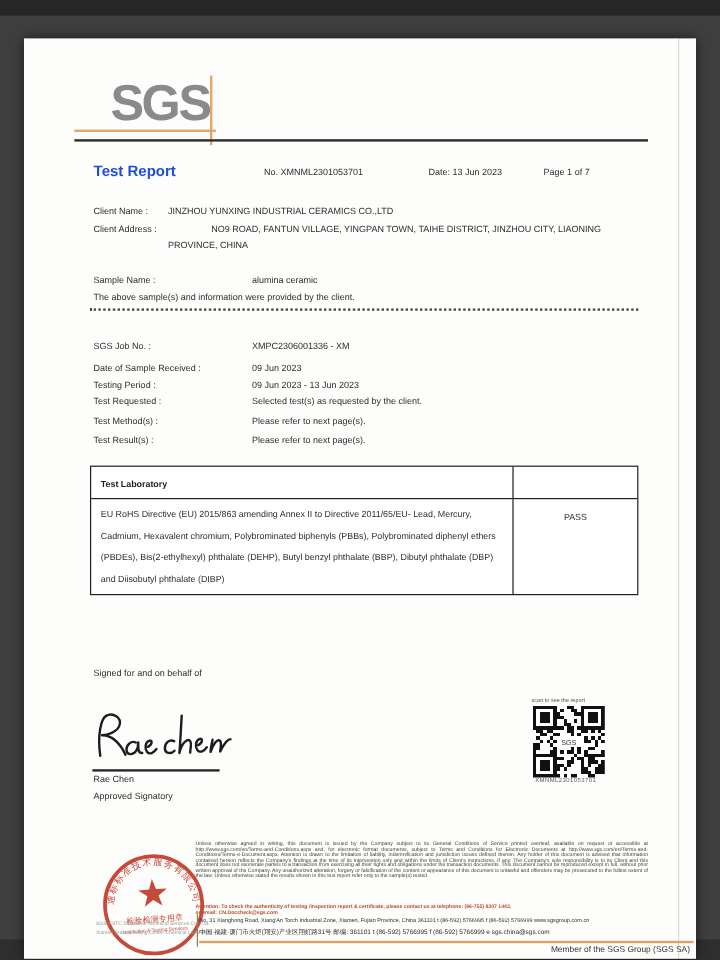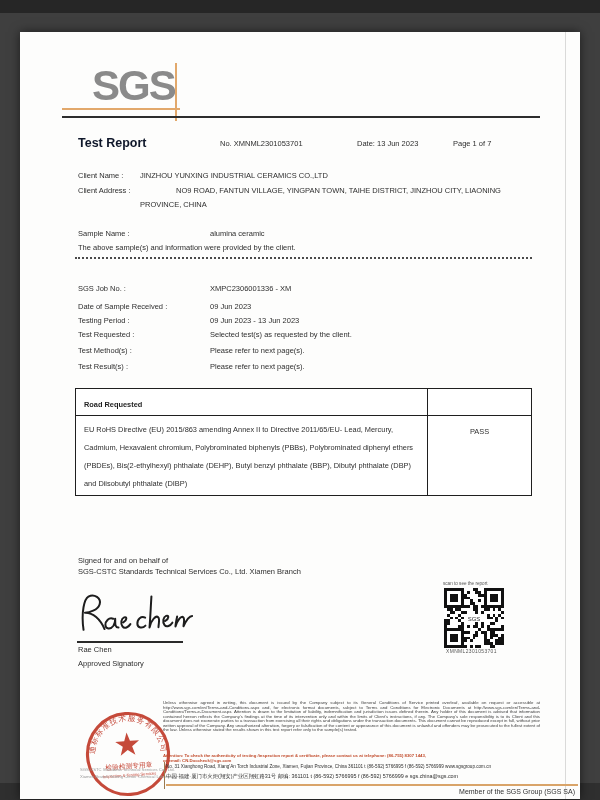--- a/index.html
+++ b/index.html
@@ -17,21 +17,21 @@
   .t{position:absolute;color:#2e2e2e;font-size:7.5px;line-height:9px;white-space:nowrap;}
   
   .fold-line{position:absolute;left:545px;top:0;width:1px;height:100%;background:rgba(60,60,60,.18);}
   
   .logo{position:absolute;left:72px;top:34px;font-size:42px;line-height:40px;font-weight:bold;
         color:#8a8a8a;letter-spacing:-2px;}
   .reg-h{position:absolute;left:42px;top:76px;width:118px;height:2px;background:#e2a86b;}
   .reg-v{position:absolute;left:155px;top:31px;width:2px;height:58px;background:#e2a86b;}
   .head-rule{position:absolute;left:42px;top:84px;width:478px;height:2px;background:#2d2d2d;}
   
-  .title{position:absolute;left:58px;top:104px;font-size:12.5px;font-weight:bold;color:#0f172a;white-space:nowrap;}
+  .title{position:absolute;left:58px;top:104px;font-size:12.5px;font-weight:bold;color:#1d4ed8;white-space:nowrap;}
   
   .dashes{position:absolute;left:55px;top:225px;width:457px;border-top:2px dotted #4a4a4a;}
   
   .rtable{position:absolute;left:55px;top:356px;width:457px;border:1.5px solid #1f1f1f;background:#fff;box-sizing:border-box;}
   .trow{display:flex;}
   .rtable .hdr{border-bottom:1.5px solid #1f1f1f;}
   .c1{width:352px;box-sizing:border-box;border-right:1.5px solid #1f1f1f;padding:4px 8px;}
   .c2{flex:1;box-sizing:border-box;text-align:center;padding:4px 2px;}
   .cell-txt{font-size:7.4px;line-height:13px;color:#2e2e2e;white-space:normal;}
   .hdr-txt{font-size:7.4px;font-weight:bold;color:#1f1f1f;}
@@ -96,35 +96,34 @@
   <span class="t" style="left:190px;top:298px;">Selected test(s) as requested by the client.</span>
   <span class="t" style="left:58px;top:314px;">Test Method(s) :</span>
   <span class="t" style="left:190px;top:314px;">Please refer to next page(s).</span>
   <span class="t" style="left:58px;top:330px;">Test Result(s) :</span>
   <span class="t" style="left:190px;top:330px;">Please refer to next page(s).</span>
   <span class="t" style="left:58px;top:347px;margin-top:44px;">Result Summary :</span>
 
   <div class="rtable">
     <div class="trow hdr">
       <div class="c1">
-        <span class="hdr-txt">Road Requested</span>
+        <span class="hdr-txt">Test Laboratory</span>
       </div>
     </div>
     <div class="trow">
       <div class="c1 body-c1">
         <span class="cell-txt">EU RoHS Directive (EU) 2015/863 amending Annex II to Directive 2011/65/EU- Lead, Mercury, Cadmium, Hexavalent chromium, Polybrominated biphenyls (PBBs), Polybrominated diphenyl ethers (PBDEs), Bis(2-ethylhexyl) phthalate (DEHP), Butyl benzyl phthalate (BBP), Dibutyl phthalate (DBP) and Diisobutyl phthalate (DIBP)</span>
       </div>
       <div class="c2">
         <span class="cell-txt">PASS</span>
       </div>
     </div>
   </div>
 
   <span class="t" style="left:58px;top:524px;">Signed for and on behalf of</span>
-  <span class="t" style="left:58px;top:535px;">SGS-CSTC Standards Technical Services Co., Ltd. Xiamen Branch</span>
 
   <svg class="sig-svg" width="118" height="50" viewBox="0 0 118 50">
     <path class="sg" d="M8,40 C6,22 10,9 14,7 C20,4 27,9 25,15 C23,21 14,23 10,23 C18,23 25,30 29,40"></path>
     <path class="sg" d="M38,30 C34,28 30,32 30,36 C30,40 35,41 38,37 C40,34 40,30 40,30 C40,34 39,39 43,39"></path>
     <path class="sg" d="M48,34 C52,32 52,28 49,29 C46,30 45,35 47,38 C49,41 53,39 55,36"></path>
     <path class="sg" d="M70,30 C66,28 62,31 62,36 C62,40 67,41 70,38"></path>
     <path class="sg" d="M77,9 C76,19 75,32 74,40 C76,32 81,28 83,30 C85,32 83,37 83,40"></path>
     <path class="sg" d="M90,34 C94,32 94,28 91,29 C88,30 87,35 89,38 C91,41 95,39 97,36"></path>
     <path class="sg" d="M102,30 C101,34 100,38 100,40 C102,34 106,29 108,31 C110,33 108,38 108,40 C110,36 114,30 117,30"></path>
   </svg>

